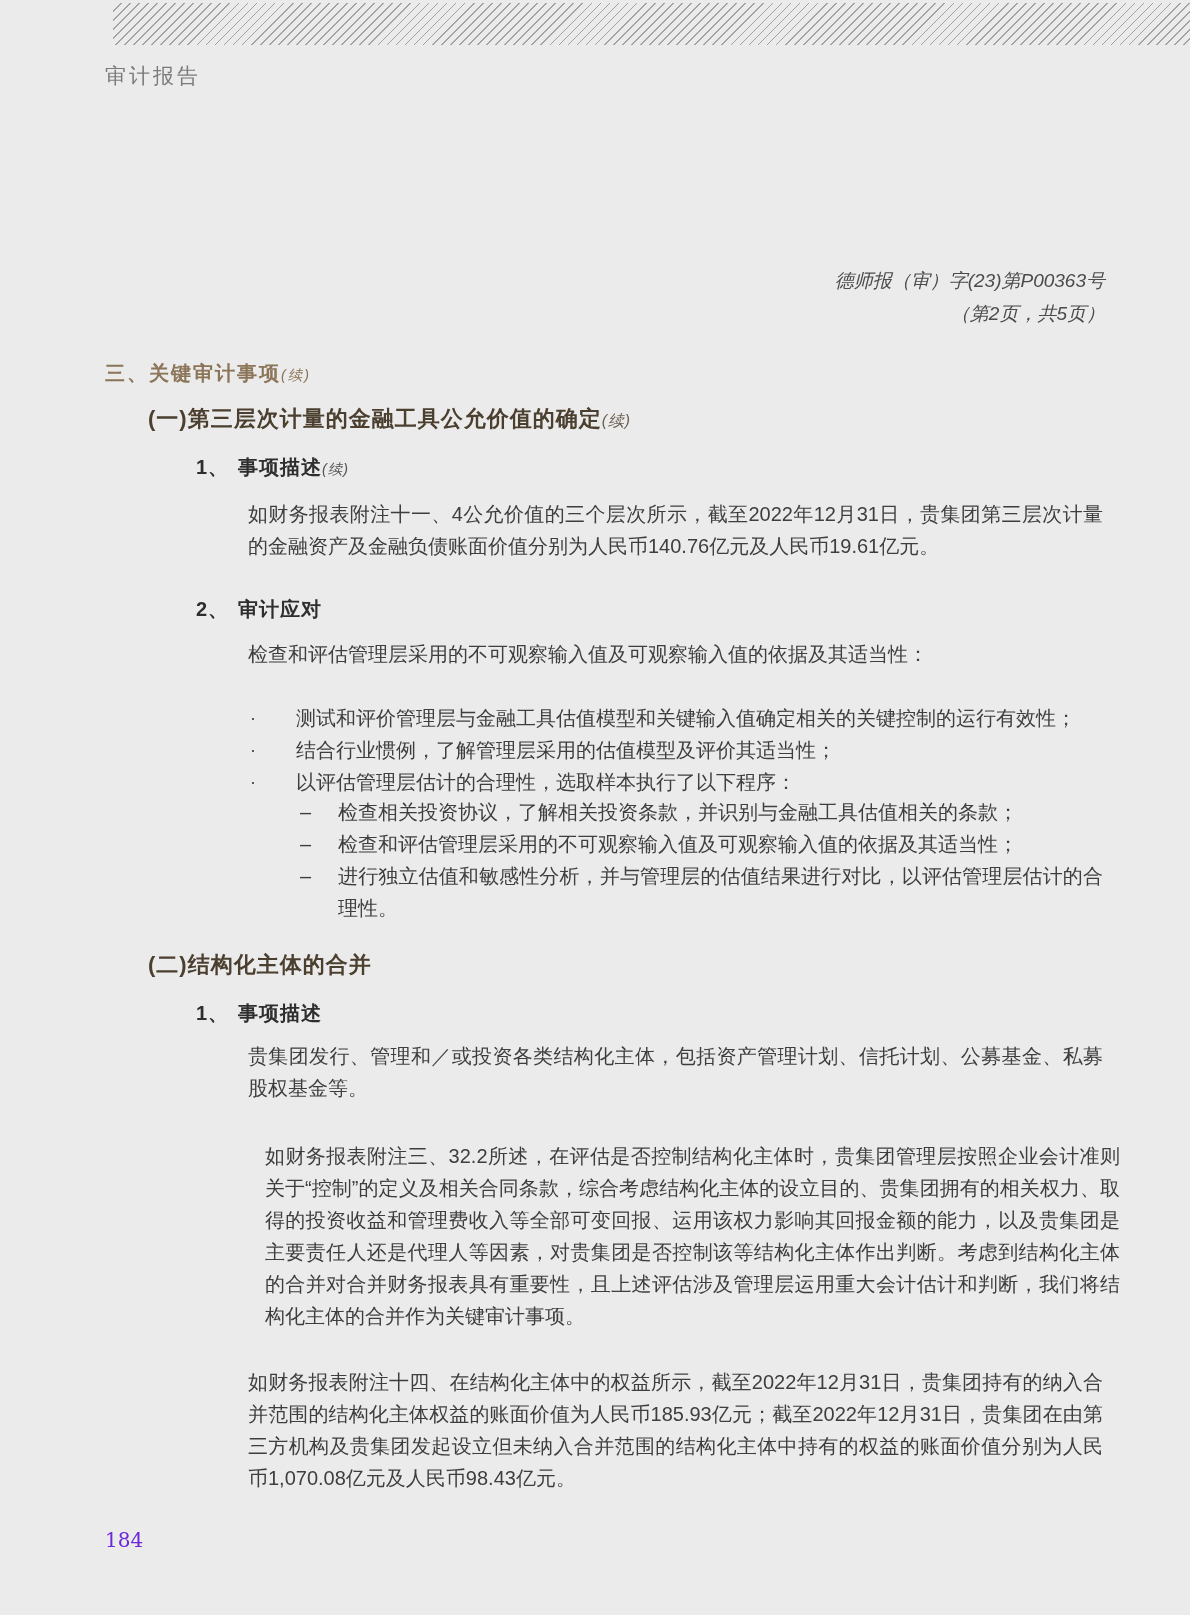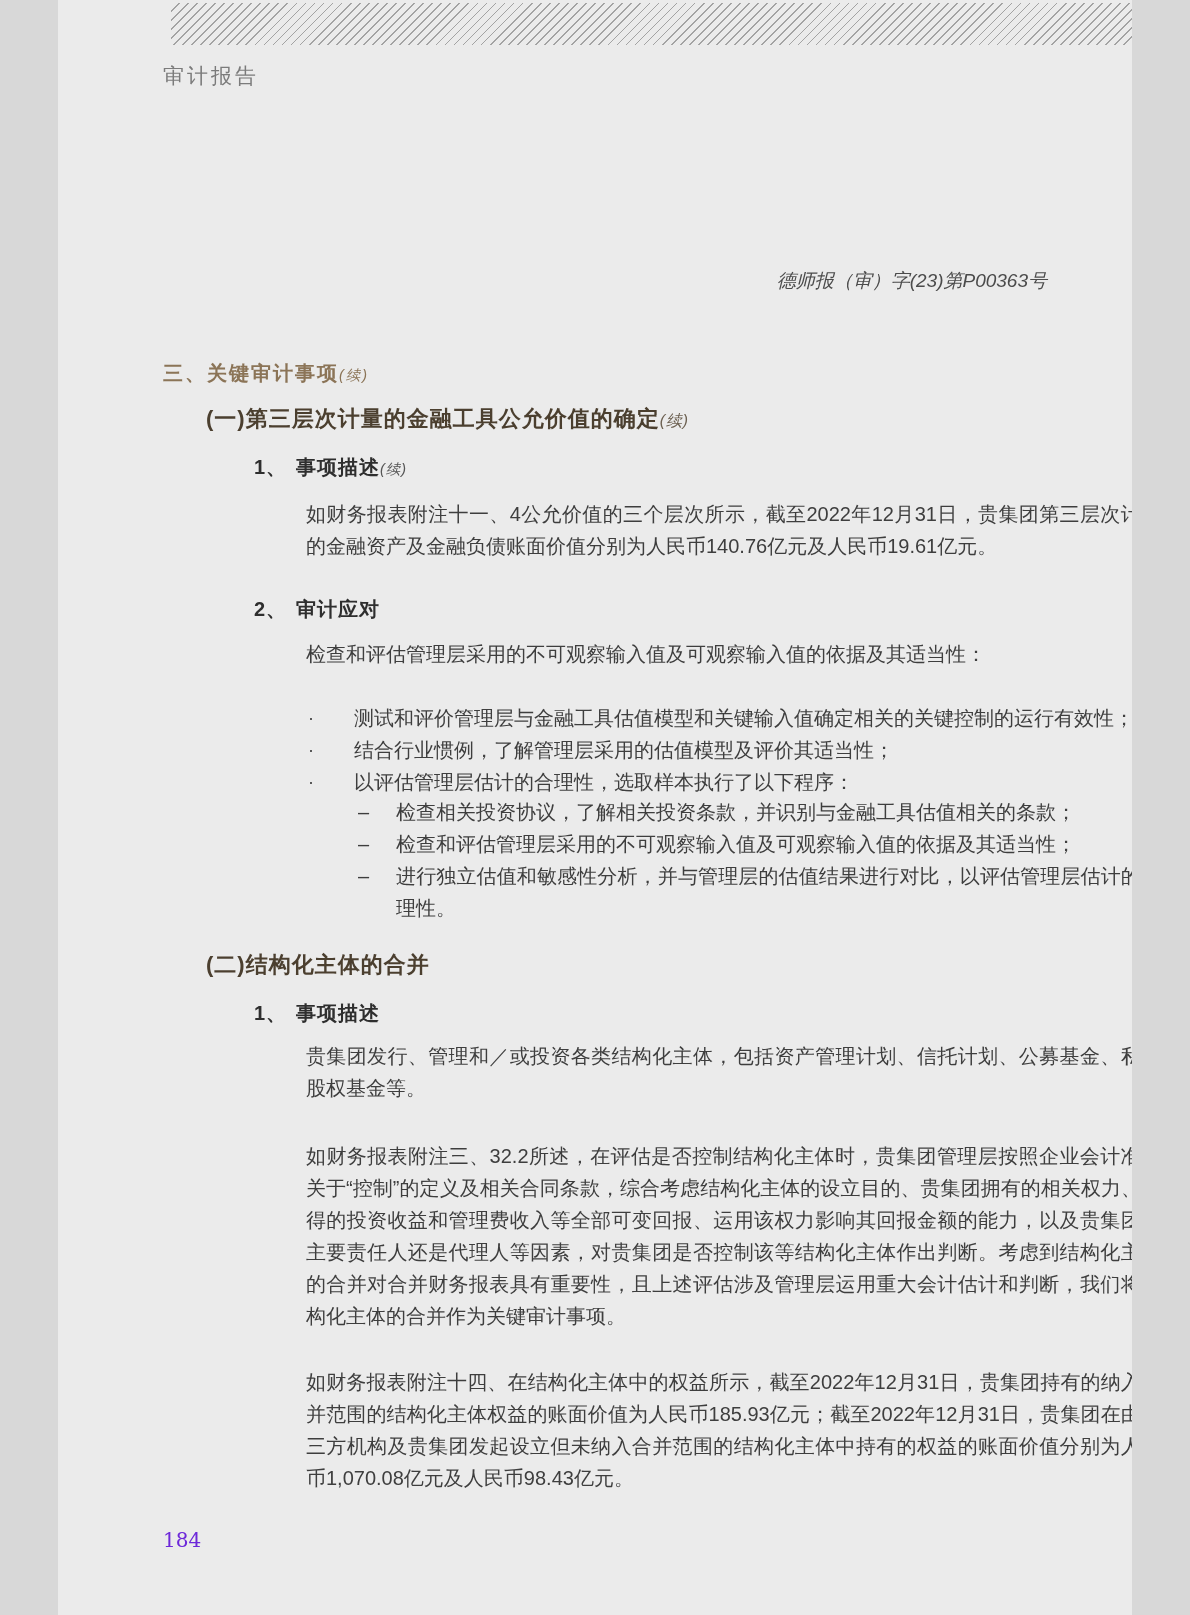--- a/index.html
+++ b/index.html
@@ -1,17 +1,17 @@
 <!DOCTYPE html>
 <html><head>
 <meta charset="utf-8">
 <style>
   html,body{margin:0;padding:0;background:#d8d8d8;}
   .page{
-    position:relative;width:1074px;height:1615px;margin:0 auto;
+    position:relative;width:1190px;height:1615px;margin:0 auto;
     background:#ebebeb;overflow:hidden;
     font-family:"Liberation Sans",sans-serif;color:#3e3e3e;
   }
   .hatch-band{
     position:absolute;top:3px;left:113px;right:0;height:42px;
     background:repeating-linear-gradient(135deg,
       rgba(0,0,0,0) 0px, rgba(0,0,0,0) 5.2px,
       #a3a3a3 5.2px, #a3a3a3 6.4px);
   }
   .doc-header-label{
@@ -39,21 +39,21 @@
     font-size:20px;font-weight:bold;color:#2e2e2e;letter-spacing:1px;
   }
   .num-head .num{width:42px;flex:0 0 42px;}
   .num-head .cont{color:#555;}
   .nh1{top:454px;} .nh2{top:596px;} .nh3{top:1000px;}
   .para{
     position:absolute;left:248px;width:855px;
     font-size:20px;line-height:32px;text-align:justify;
   }
   .p1{top:498px;} .intro{top:638px;}
-  .p2{top:1040px;} .p3{top:1140px;} .p4{top:1366px;}
+  .p2{top:1040px;} .p3{top:1140px;margin-left:17px;} .p4{top:1366px;}
   .bullets{position:absolute;left:250px;top:702px;width:853px;}
   .subs{position:absolute;left:300px;top:796px;width:803px;}
   .brow{display:flex;font-size:20px;line-height:32px;}
   .brow .marker{flex:0 0 46px;color:#3e3e3e;}
   .subs .brow .marker{flex:0 0 38px;}
   .brow .btext{flex:1;text-align:justify;}
   .bullets .marker{font-size:18px;}
   .page-number{
     position:absolute;left:105px;top:1528px;
     font-family:"DejaVu Serif","Liberation Serif",serif;
@@ -64,20 +64,21 @@
 <body>
 
 <div class="page">
 
   <div class="hatch-band"></div>
 
   <div class="doc-header-label">审计报告</div>
 
   <div class="ref-block">
     <div>德师报（审）字(23)第P00363号</div>
+    <div>（第2页，共5页）</div>
   </div>
 
   <div class="h1"><span>三、关键审计事项</span><span class="cont">(续)</span></div>
 
   <div class="h2 h2a"><span>(一)第三层次计量的金融工具公允价值的确定</span><span class="cont">(续)</span></div>
 
   <div class="num-head nh1">
     <span class="num">1、</span>
     <span><span>事项描述</span><span class="cont">(续)</span></span>
   </div>

